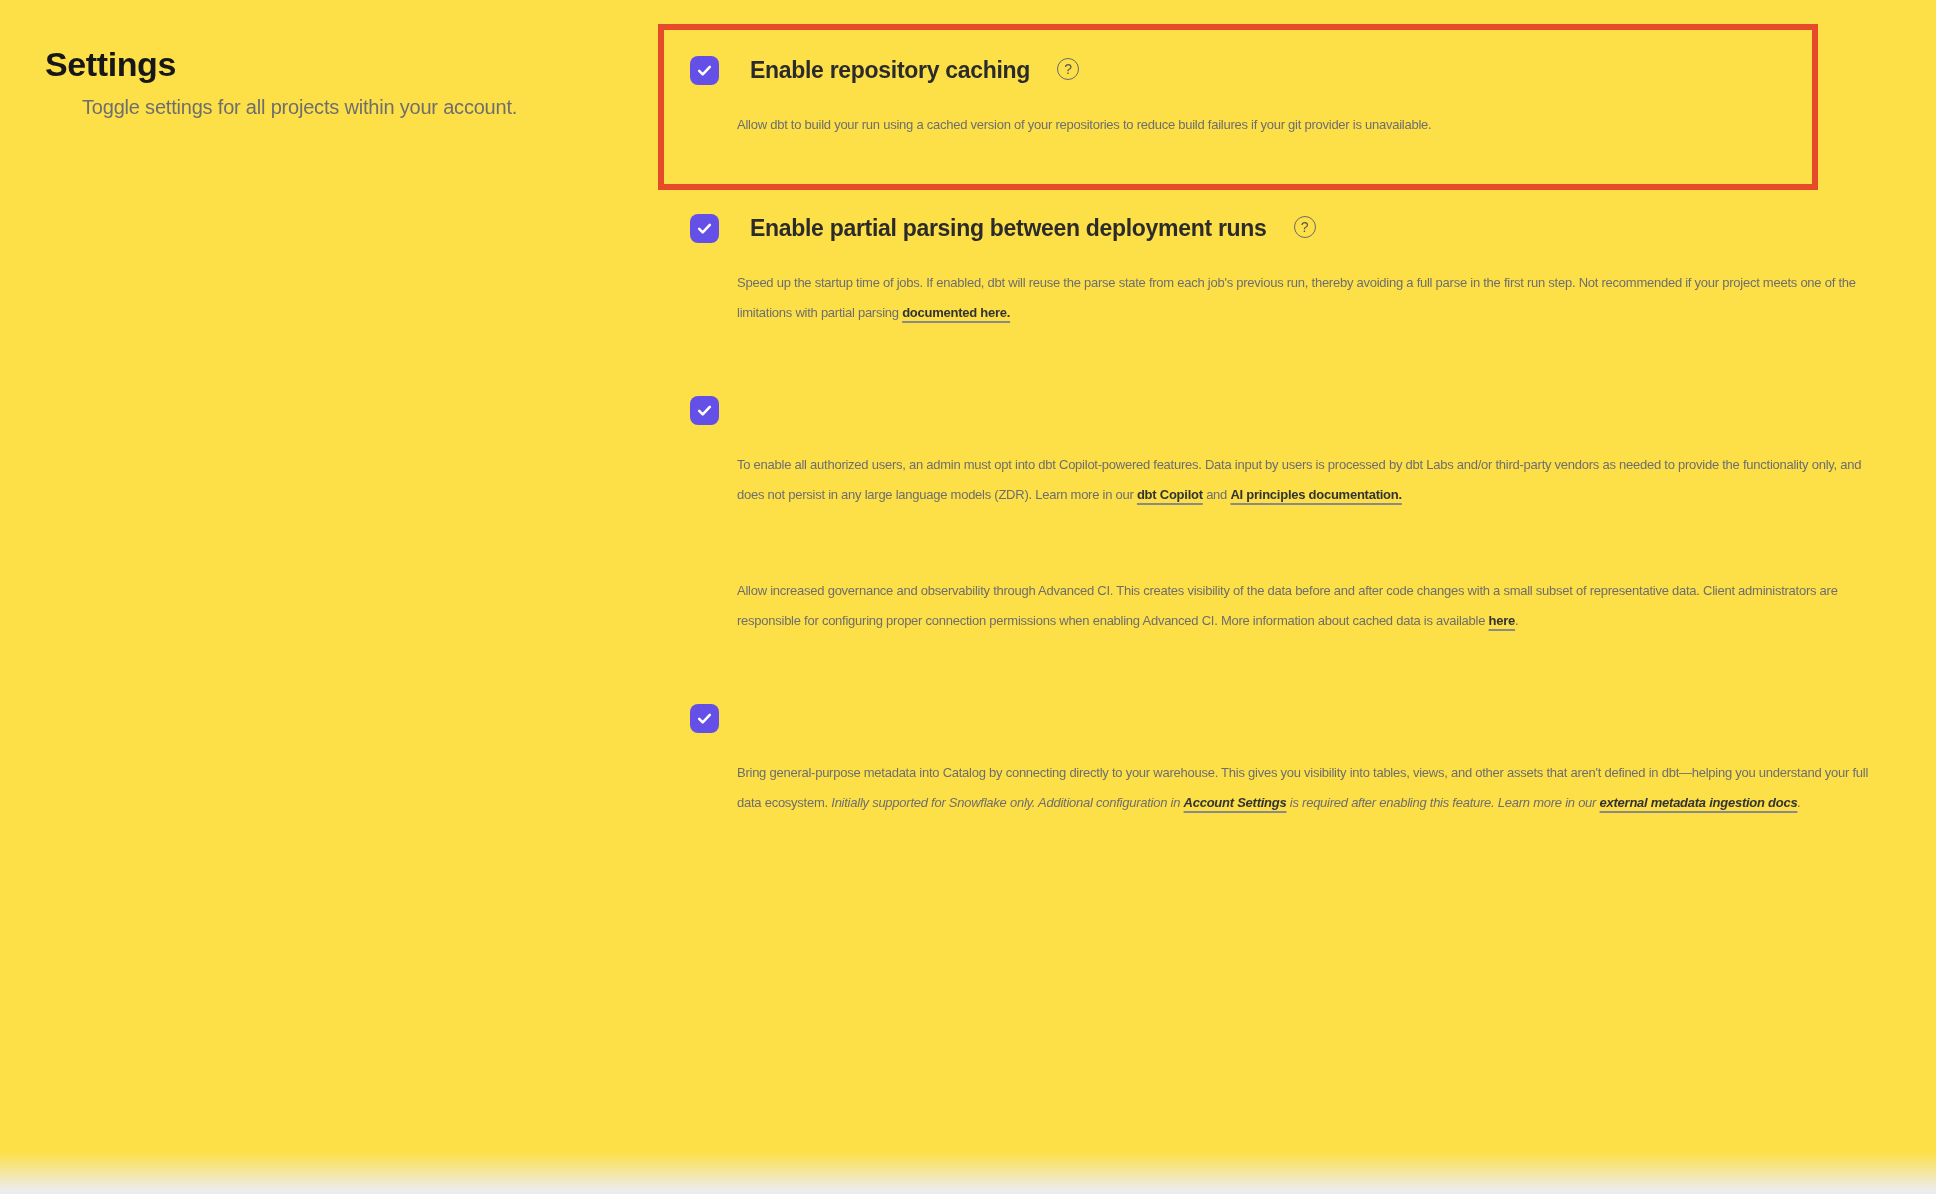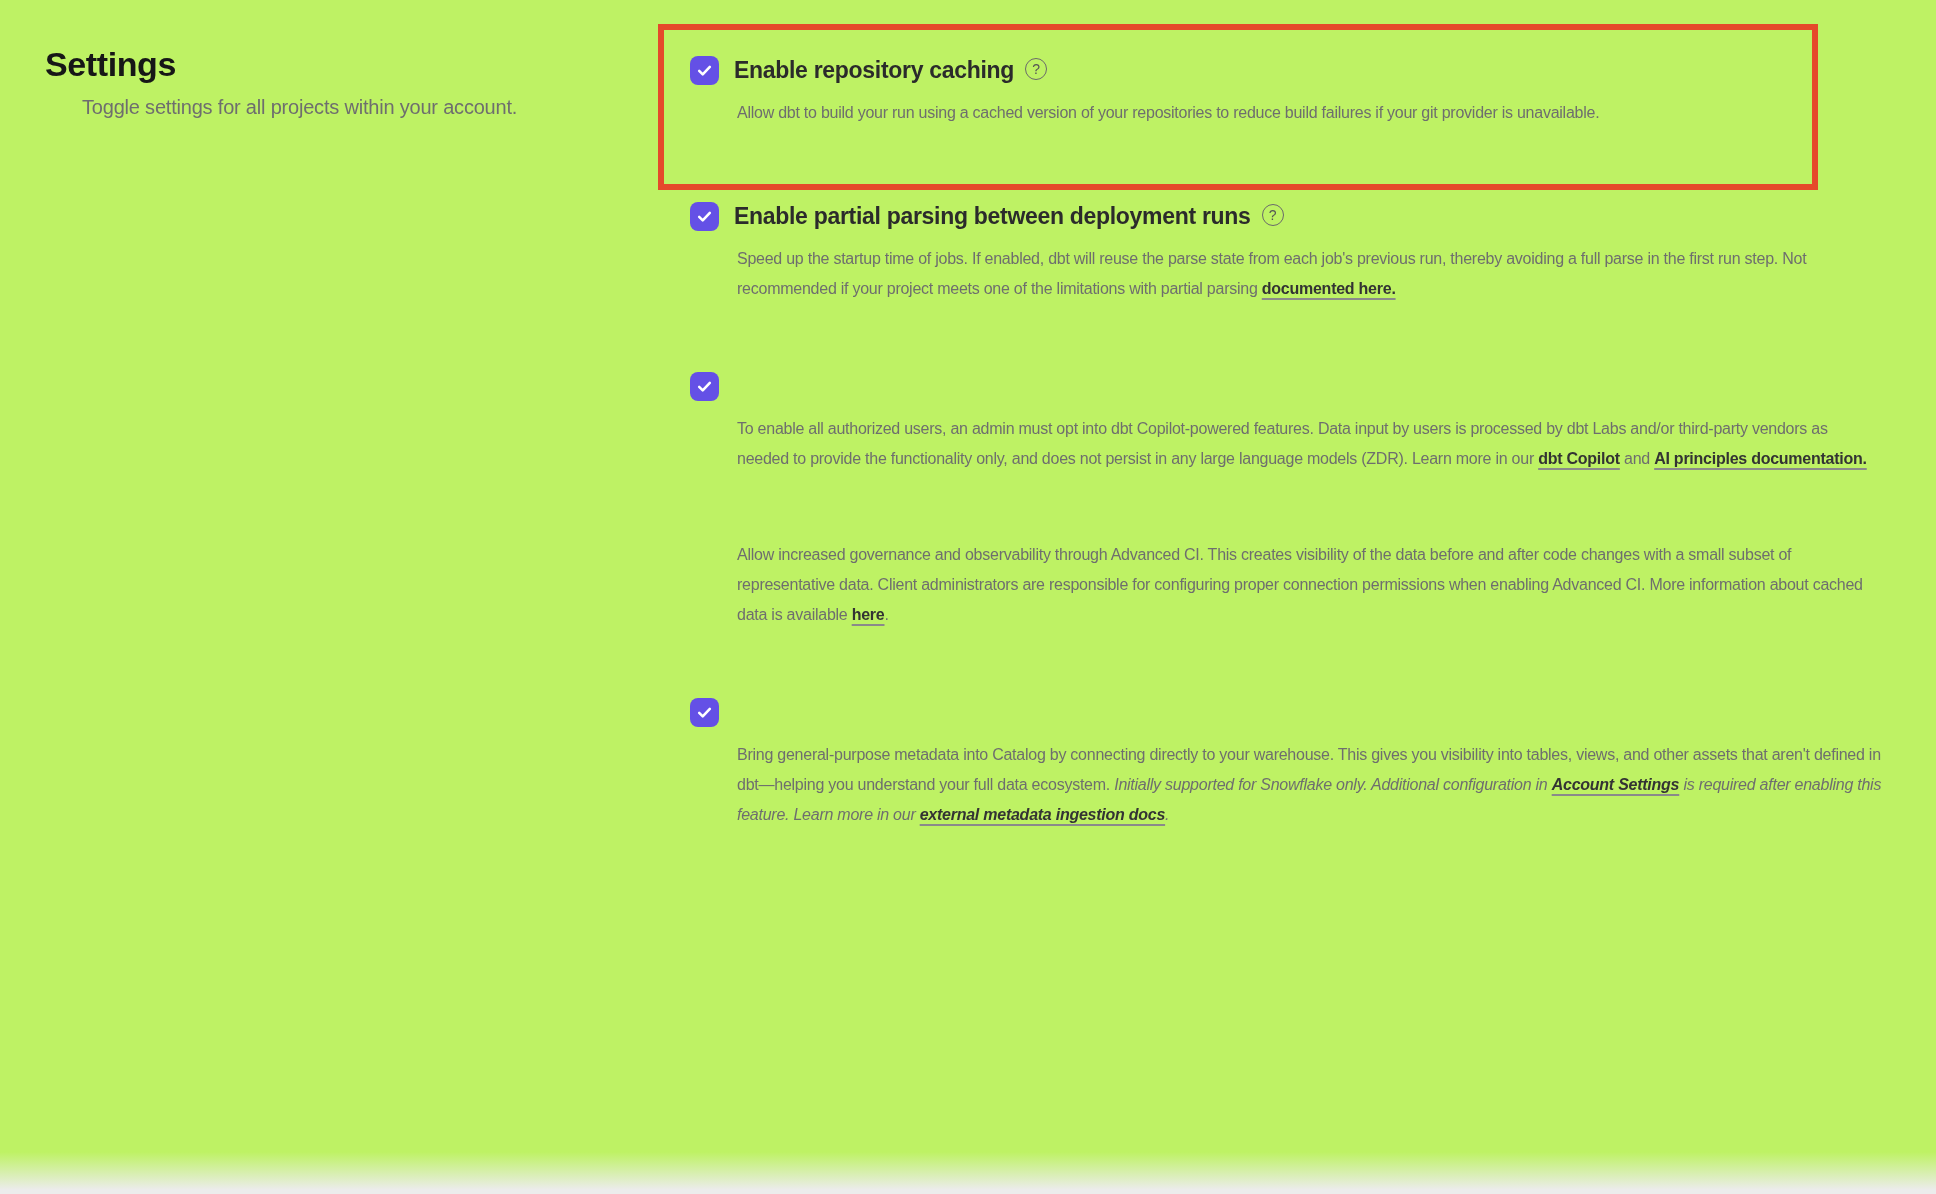--- a/index.html
+++ b/index.html
@@ -6,43 +6,43 @@
     --checkbox-color:#6450E6;
     --highlight-border:#E54A2B;
     --title-text:#2B2B2B;
     --description-text:#6E6E6E;
     --heading-text:#171717;
     --link-text:#333333;
   }
   *{margin:0;padding:0;box-sizing:border-box;}
   html,body{width:1936px;height:1194px;overflow:hidden;background:#ffffff;
     font-family:"Liberation Sans", sans-serif;}
-  .page{position:relative;width:1936px;height:1194px;background:#bef264;}
+  .page{position:relative;width:1936px;height:1194px;background:#fde047;}
 
   
   .intro{position:absolute;left:45px;top:44px;width:560px;}
   .intro h1{font-size:34px;font-weight:700;color:var(--heading-text);letter-spacing:-0.4px;line-height:40px;}
   .intro p{margin-top:10px;font-size:20px;color:var(--description-text);letter-spacing:-0.2px;line-height:26px;margin-left:37px;}
 
   
   .settings-list{position:absolute;left:690px;top:54px;width:1160px;}
   .setting{position:relative;margin-bottom:66px;}
   .setting:nth-child(1){margin-bottom:72px;}
   .setting:nth-child(4){margin-bottom:54px;}
 
-  .setting-row{display:flex;align-items:center;gap:15px;height:32px;}
+  .setting-row{display:flex;align-items:center;gap:31px;height:32px;}
   .checkbox{width:29px;height:29px;border-radius:8px;background:var(--checkbox-color);
     display:flex;align-items:center;justify-content:center;flex:0 0 auto;cursor:pointer;}
   .checkbox svg{width:17px;height:17px;display:block;}
   .label{font-size:23px;font-weight:600;color:var(--title-text);letter-spacing:-0.3px;white-space:nowrap;}
   .help{width:22px;height:22px;border:1.6px solid #6a6a6a;border-radius:50%;color:#555;
     font-size:14px;font-weight:500;display:inline-flex;align-items:center;justify-content:center;
     margin-left:-4px;cursor:pointer;transform:translateY(-1px);}
 
-  .desc{margin-left:47px;margin-top:12px;width:1145px;font-size:16px;line-height:30px;
+  .desc{margin-left:47px;margin-top:24px;width:1145px;font-size:13px;line-height:30px;
     color:var(--description-text);letter-spacing:-0.25px;}
   .seg-link{color:var(--link-text);font-weight:700;text-decoration:underline;
     text-underline-offset:4px;text-decoration-thickness:1.5px;text-decoration-color:#8a8a8a;cursor:pointer;}
   .seg-italic{font-style:italic;}
 
   
   .highlight-box{position:absolute;left:-32px;top:-30px;width:1160px;height:166px;
     border:6px solid var(--highlight-border);pointer-events:none;}
 
   

